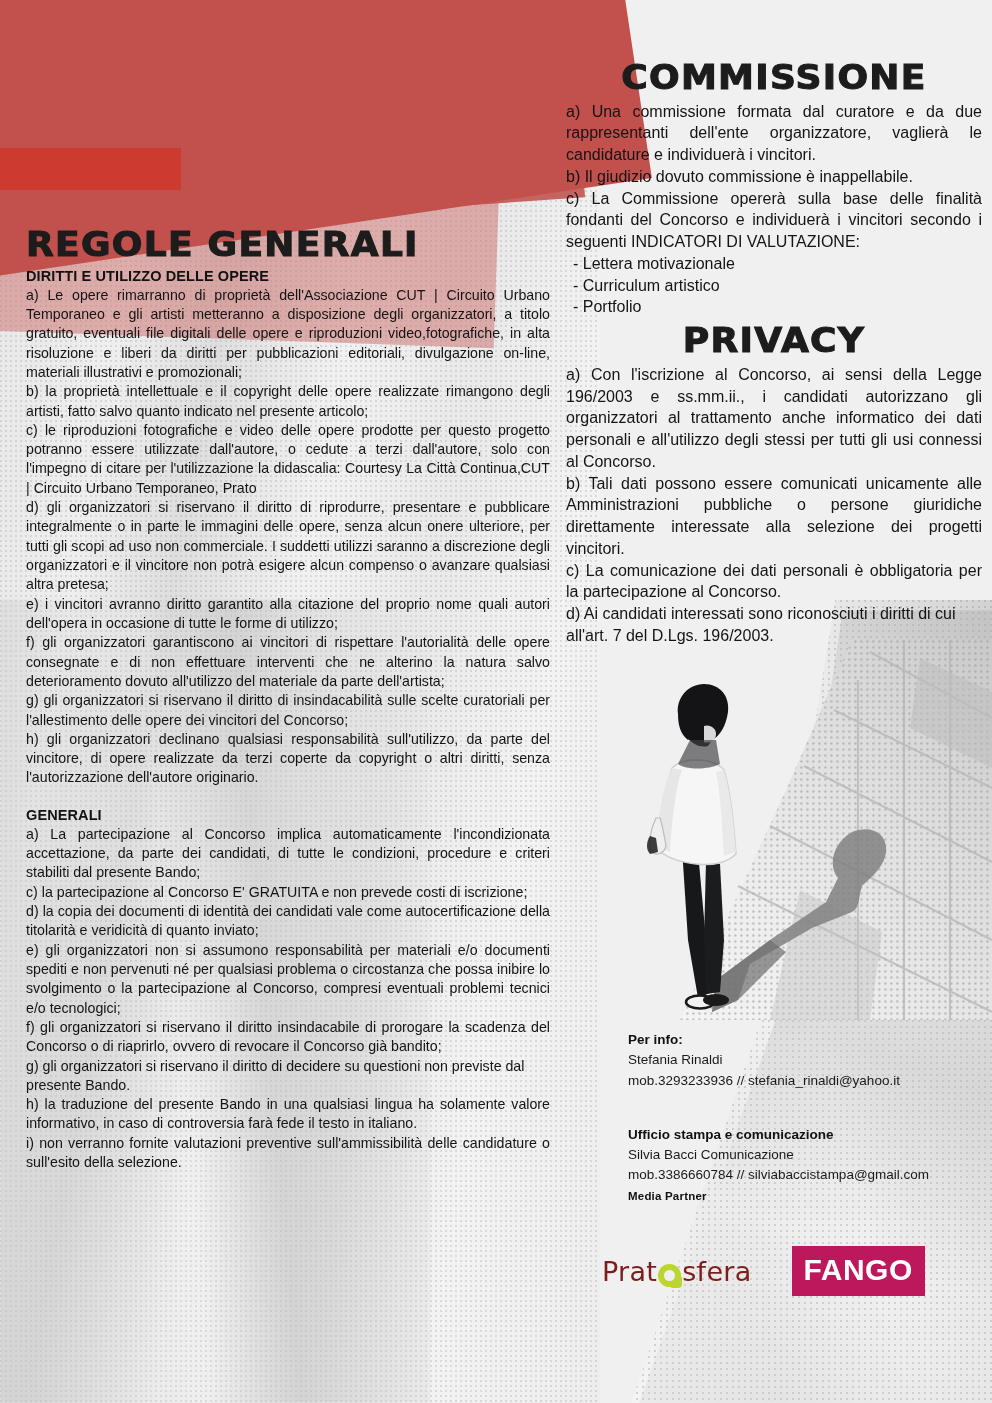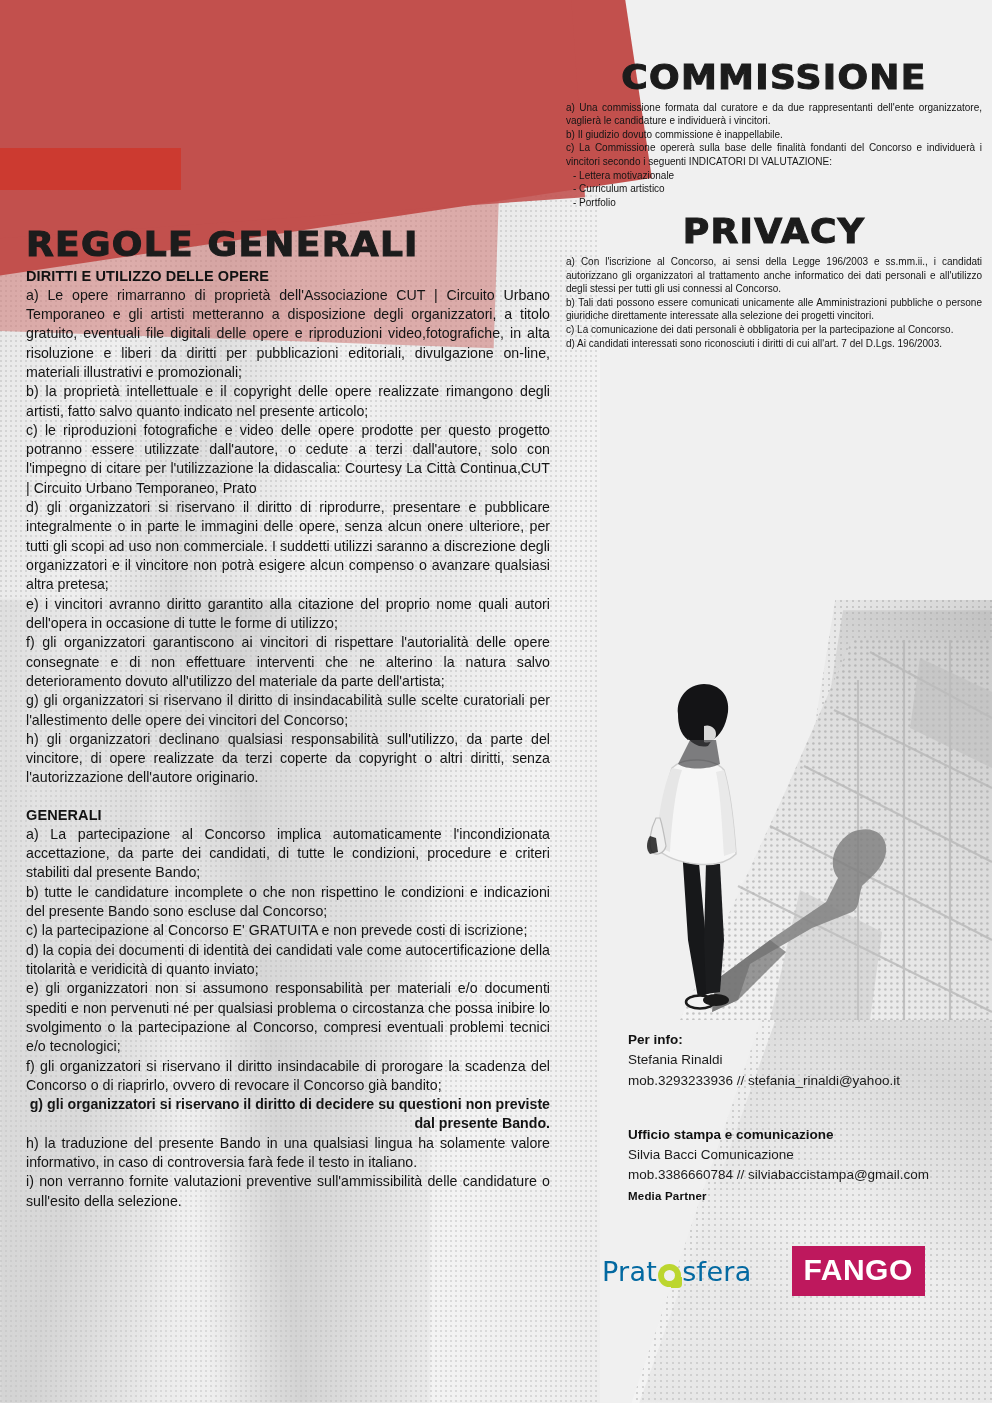--- a/index.html
+++ b/index.html
@@ -108,44 +108,44 @@
     color:#121212;
   }
   p.body {
     font-size:14.2px;
     line-height:1.36;
     text-align:justify;
     text-justify:inter-word;
     color:#141414;
     hyphens:manual;
   }
-  p.body.last { text-align:right;font-weight:bold; }
+  p.body.last { text-align:left; }
   .gap { height:19px; }
   .gap-s { height:5px; }
 
-  .col-right p.body { font-size:10px; line-height:1.36; }
+  .col-right p.body { font-size:16px; line-height:1.36; }
   .col-right .plain { text-align:left; }
   .indent { padding-left:7px; }
 
   
   .photo {
     position:absolute; left:620px; top:640px; width:372px; height:380px;
   }
   .photo svg { display:block; width:100%; height:100%; }
 
   
   .contacts { position:absolute; left:602px; top:1030px; width:390px;margin-left:26px; }
   .c-head { font-size:13.5px; font-weight:bold; color:#111; line-height:1.5; }
   .c-line { font-size:13.5px; color:#1a1a1a; line-height:1.5; }
   .c-gap { height:34px; }
   .mp { font-size:11.5px; font-weight:bold; color:#111; margin-top:4px; letter-spacing:.2px; }
 
   .logos { position:absolute; left:602px; top:1240px; width:390px; height:62px; display:flex; align-items:center; gap:40px; }
   .logo-prato {
-    font-size:27px; color:#0369a1; letter-spacing:.3px;
+    font-size:27px; color:#7f1d1d; letter-spacing:.3px;
     display:flex; align-items:center;
     font-family:"DejaVu Sans", sans-serif;
     justify-content:flex-end;
   }
   .prato-o {
     display:inline-block; width:23px; height:23px; border-radius:50%;
     background:#bcd62f; position:relative; margin:0 1px; top:4px;
   }
   .prato-o::after{
     content:""; position:absolute; left:6px; top:6px; width:11px; height:11px;
@@ -190,21 +190,20 @@
     <p class="body">e) i vincitori avranno diritto garantito alla citazione del proprio nome quali autori dell'opera in occasione di tutte le forme di utilizzo;</p>
     <p class="body">f) gli organizzatori garantiscono ai vincitori di rispettare l'autorialità delle opere consegnate e di non effettuare interventi che ne alterino la natura salvo deterioramento dovuto all'utilizzo del materiale da parte dell'artista;</p>
     <p class="body">g) gli organizzatori si riservano il diritto di insindacabilità sulle scelte curatoriali per l'allestimento delle opere dei vincitori del Concorso;</p>
     <p class="body">h) gli organizzatori declinano qualsiasi responsabilità sull'utilizzo, da parte del vincitore, di opere realizzate da terzi coperte da copyright o altri diritti, senza l'autorizzazione dell'autore originario.</p>
 
     <div class="gap"></div>
 
     <h2 class="sub">GENERALI</h2>
 
     <p class="body">a) La partecipazione al Concorso implica automaticamente l'incondizionata accettazione, da parte dei candidati, di tutte le condizioni, procedure e criteri stabiliti dal presente Bando;</p>
-    <p class="body">b) tutte le candidature incomplete o che non rispettino le condizioni e indicazioni del presente Bando sono escluse dal Concorso;</p>
     <p class="body">c) la partecipazione al Concorso E' GRATUITA e non prevede costi di iscrizione;</p>
     <p class="body">d) la copia dei documenti di identità dei candidati vale come autocertificazione della titolarità e veridicità di quanto inviato;</p>
     <p class="body">e) gli organizzatori non si assumono responsabilità per materiali e/o documenti spediti e non pervenuti né per qualsiasi problema o circostanza che possa inibire lo svolgimento o la partecipazione al Concorso, compresi eventuali problemi tecnici e/o tecnologici;</p>
     <p class="body">f) gli organizzatori si riservano il diritto insindacabile di prorogare la scadenza del Concorso o di riaprirlo, ovvero di revocare il Concorso già bandito;</p>
     <p class="body last">g) gli organizzatori si riservano il diritto di decidere su questioni non previste dal presente Bando.</p>
     <p class="body">h) la traduzione del presente Bando in una qualsiasi lingua ha solamente valore informativo, in caso di controversia farà fede il testo in italiano.</p>
     <p class="body">i) non verranno fornite valutazioni preventive sull'ammissibilità delle candidature o sull'esito della selezione.</p>
 
   </div>
 

